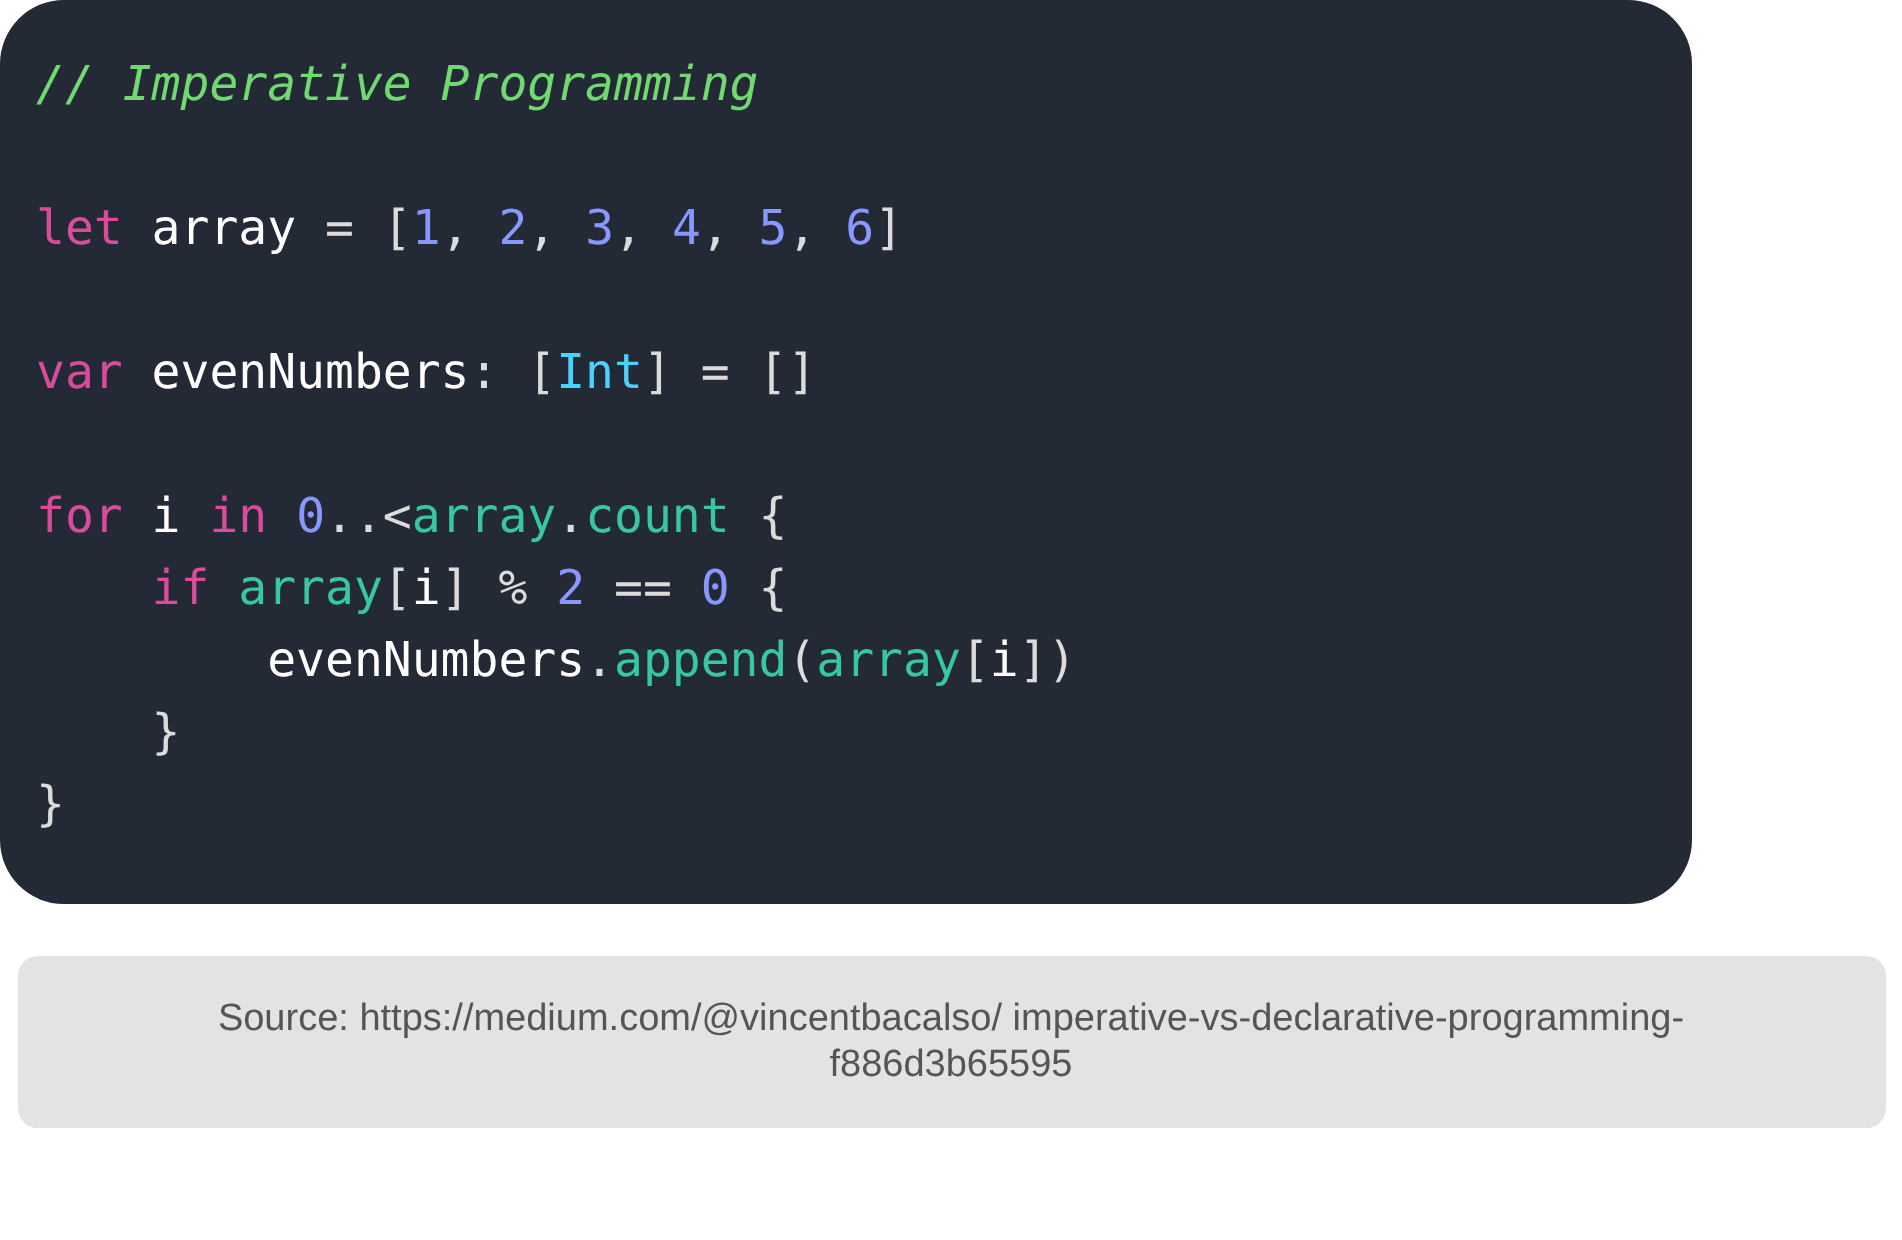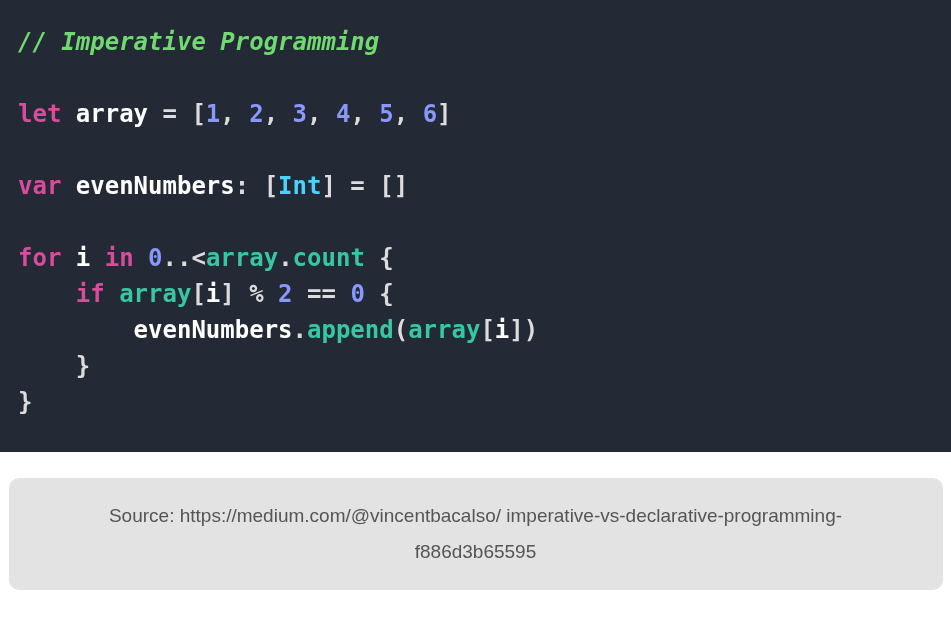--- a/index.html
+++ b/index.html
@@ -12,45 +12,46 @@
     overflow: hidden;
   }
   .code-block {
     background: #242936;
     color: #fff;
     font-family: "SF Mono", Menlo, Consolas, monospace;
     font-size: 24px;
     line-height: 36px;
     padding: 24px 18px;
     white-space: pre;
-    font-weight: 700;
+    font-weight: 400;
     box-sizing: border-box;
-    width: 951px;
+    width: 846px;
     height: 452px;
     overflow: hidden;
+    border-radius: 32px;
   }
   .comment   { color: #70d96f; font-style: italic; }
   .keyword   { color: #d94c9c; }
   .ident     { color: #ffffff; }
   .punct     { color: #dcdcdc; }
   .number    { color: #8898ff; }
   .type      { color: #4bd1ff; }
   .member    { color: #37c8a2; }
   .ident-arr { color: #37c8a2; }
   .caption-wrap {
     display: flex;
     justify-content: center;
     padding: 26px 0 0 0;
   }
   .caption {
     background: #e3e3e3;
     border-radius: 10px;
     color: #555;
     font-size: 19px;
-    line-height: 36px;
+    line-height: 23px;
     text-align: center;
     padding: 20px 57px;
     max-width: 820px;
     font-weight: 400;
   }
 </style>
 </head>
 <body>
 
 <div class="code-block" id="code-block"><span class="comment">// Imperative Programming</span>

